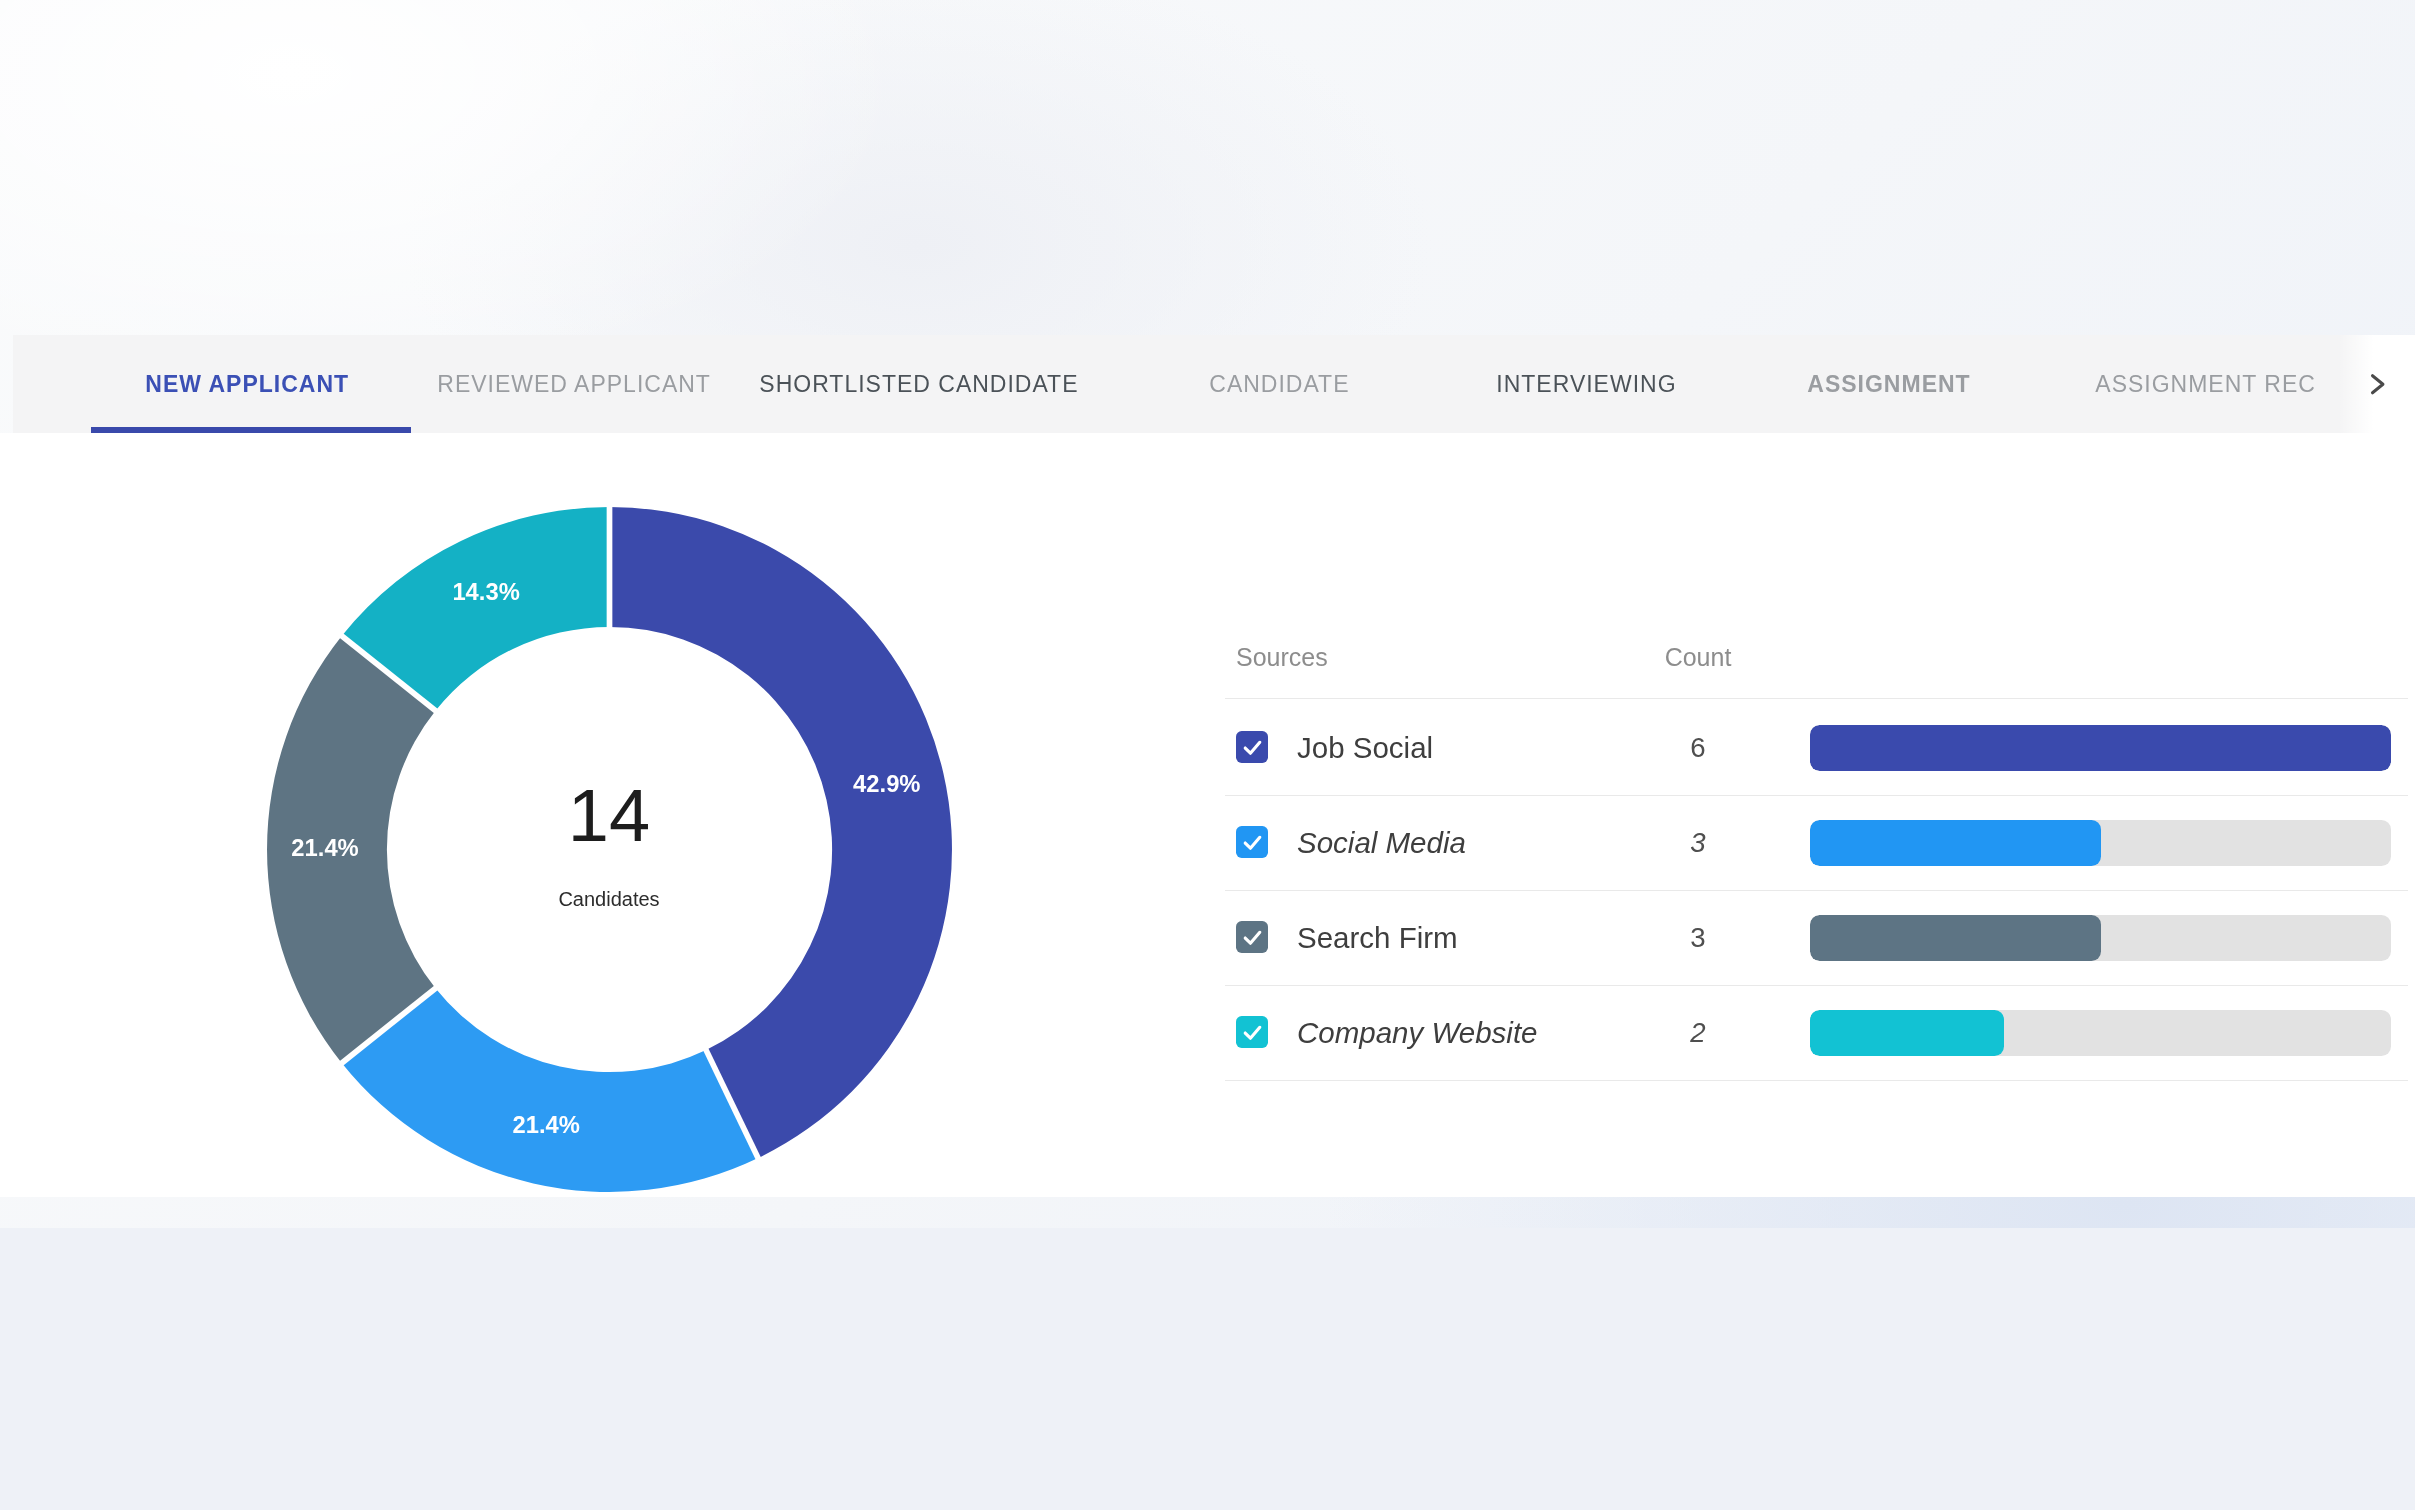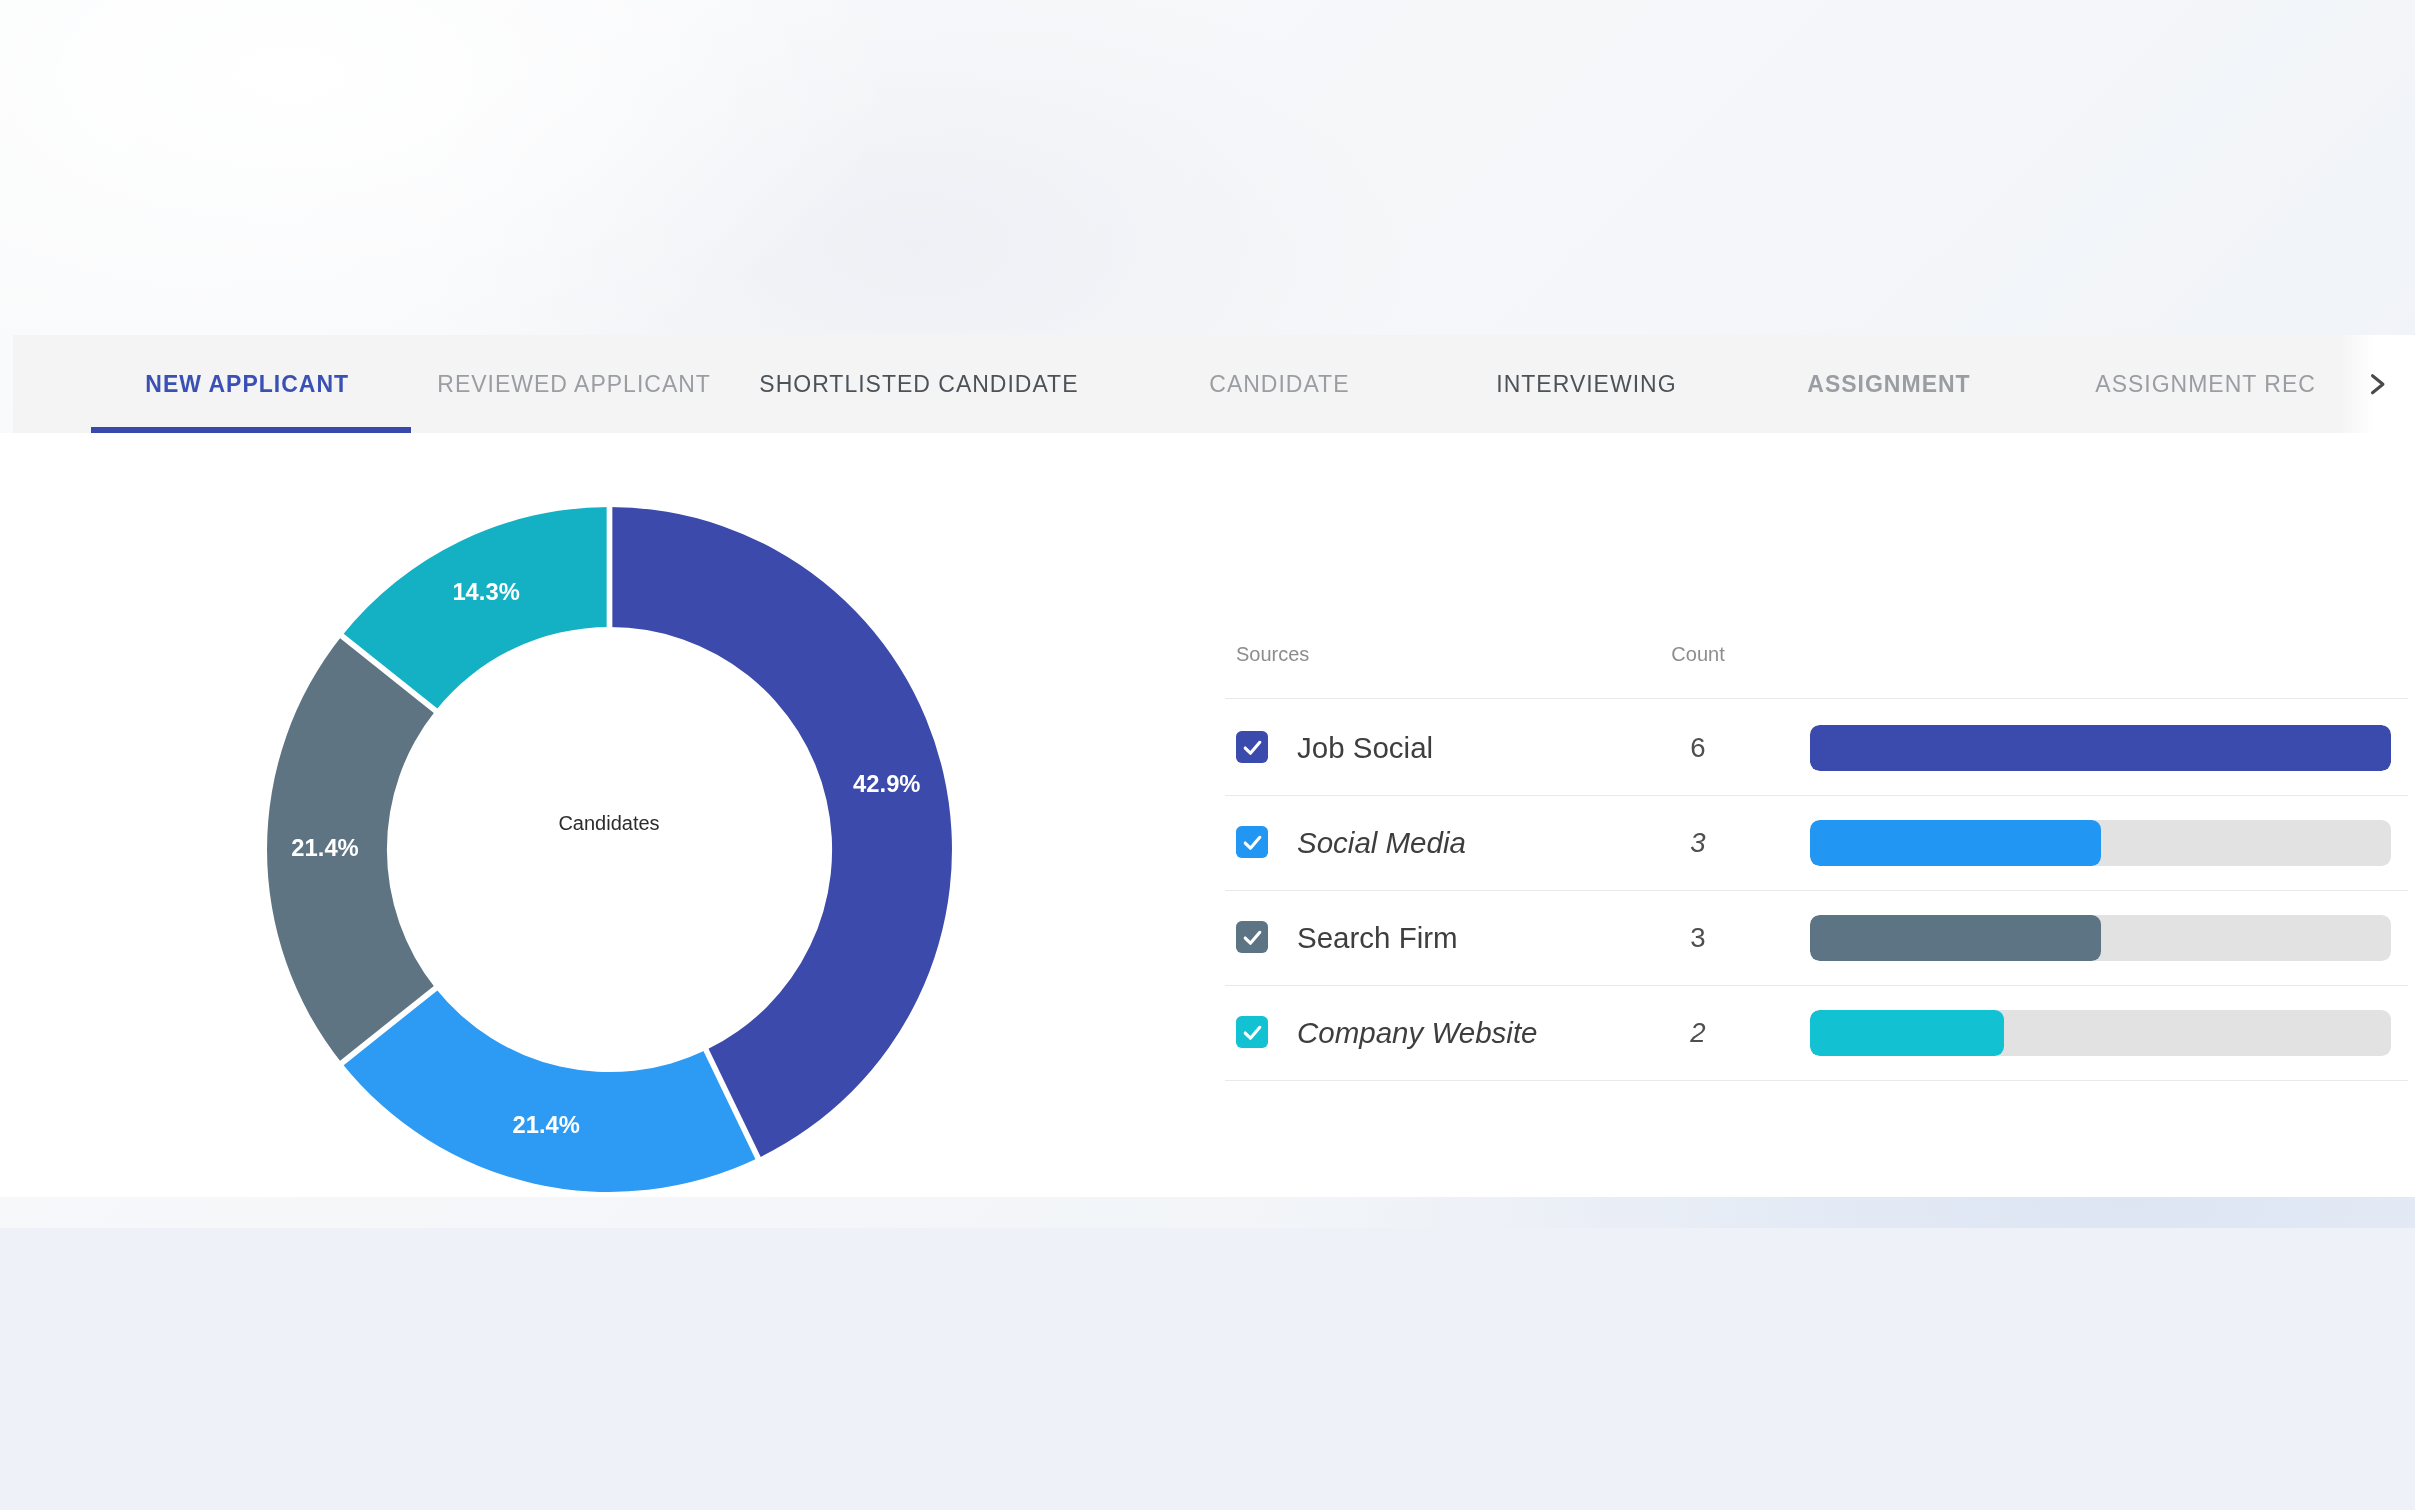--- a/index.html
+++ b/index.html
@@ -27,21 +27,21 @@
     display:flex;align-items:center;justify-content:center;cursor:pointer;
   }
   
   .content{position:absolute;left:0;top:433px;width:2416px;height:764px;background:#ffffff;}
   
   .donut-svg{position:absolute;left:248px;top:488px;}
   .donut-center{position:absolute;left:419px;top:778px;width:380px;text-align:center;}
   .donut-center .value{font-size:74px;line-height:76px;color:#1d1d1d;}
   .donut-center .label{font-size:20px;line-height:32px;color:#2c2c2c;margin-top:28.5px;}
   
-  .tbl-header{position:absolute;top:643px;font-size:20px;color:#8d8d8d;}
+  .tbl-header{position:absolute;top:643px;font-size:25px;color:#8d8d8d;}
   .tbl-header.sources{left:1236px;}
   .tbl-header.count{left:1641px;width:114px;text-align:center;}
   .tbl-topline{position:absolute;left:1225px;top:698px;width:1183px;border-top:1.9px solid #e9e9e9;}
   .source-row{position:absolute;left:1225px;width:1183px;height:95px;border-bottom:1.9px solid #e9e9e9;}
   .cb{
     position:absolute;left:11.4px;top:31px;width:32px;height:32px;border-radius:5.7px;
     display:flex;align-items:center;justify-content:center;cursor:pointer;
   }
   .src-label{position:absolute;left:72px;top:50%;transform:translateY(-50%);font-size:29.5px;color:#3e3e3e;}
   .src-count{position:absolute;left:416px;width:114px;text-align:center;top:50%;transform:translateY(-50%);font-size:27.6px;color:#4f4f4f;}
@@ -82,20 +82,21 @@
       <text x="81" y="380.00000000000006" text-anchor="middle" dominant-baseline="middle" fill="#ffffff" font-size="25" font-weight="bold">21.4%</text>
       <path d="M 98.54066631150926 155.543671330856 A 360 360 0 0 1 379.9999999999999 20 L 379.99999999999994 146 A 234 234 0 0 0 197.051433102481 234.1033863650564 Z" fill="#14b1c5"></path>
       <text x="250.26876200385004" y="110.61030849717673" text-anchor="middle" dominant-baseline="middle" fill="#ffffff" font-size="25" font-weight="bold">14.3%</text>
       <line x1="380" y1="150" x2="380" y2="16" stroke="#ffffff" stroke-width="6"></line>
       <line x1="479.7932599970384" y1="587.2228396175564" x2="537.9336810387912" y2="707.9526679164806" stroke="#ffffff" stroke-width="6"></line>
       <line x1="200.17875903235318" y1="523.4026544275088" x2="95.41334038163717" y2="606.9502878765791" stroke="#ffffff" stroke-width="6"></line>
       <line x1="200.17875903235313" y1="236.59734557249132" x2="95.41334038163711" y2="153.04971212342105" stroke="#ffffff" stroke-width="6"></line>
     </svg>
 
   <div class="donut-center">
+    <div class="value">14</div>
     <div class="label">Candidates</div>
   </div>
 
   <div class="tbl-header sources">Sources</div>
   <div class="tbl-header count">Count</div>
   <div class="tbl-topline"></div>
   <div id="rows-host">
       <div class="source-row" style="top: 700px;">
         <div class="cb" style="background: rgb(58, 74, 173);">
           <svg width="25" height="25" viewBox="0 0 24 24">

